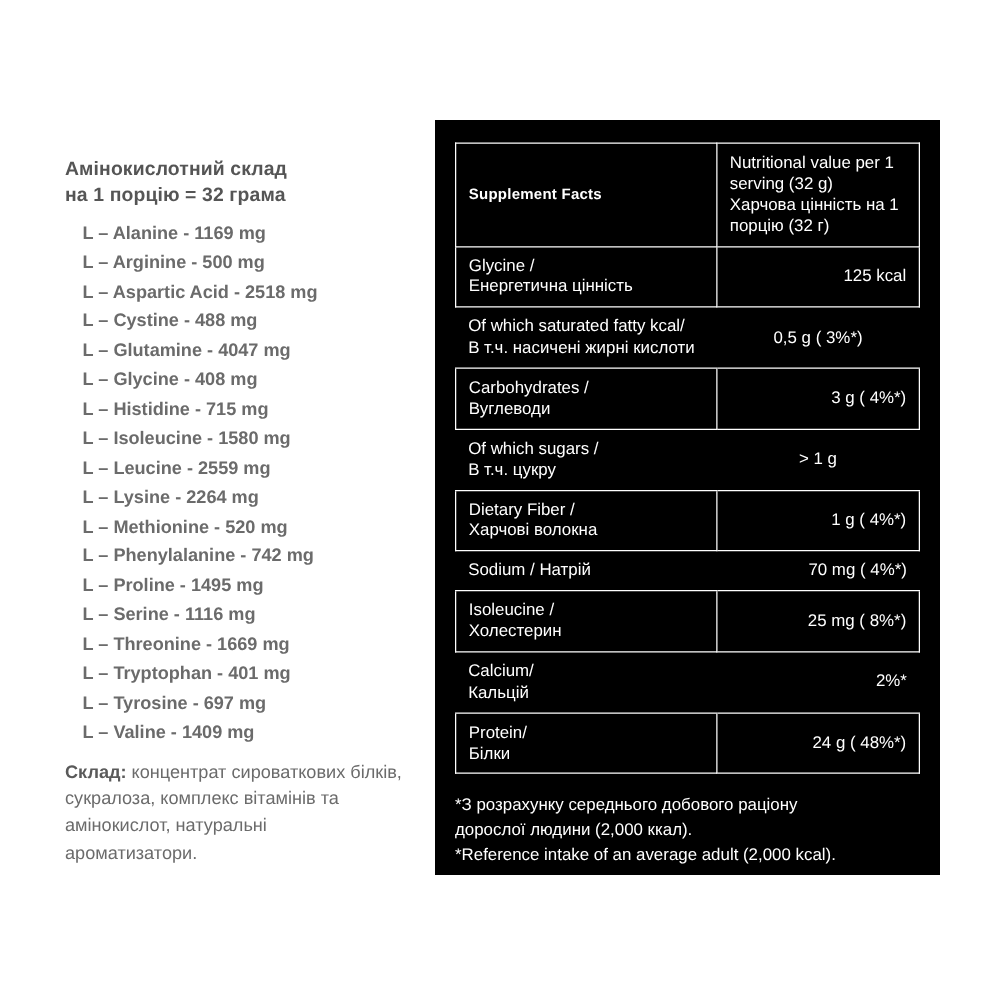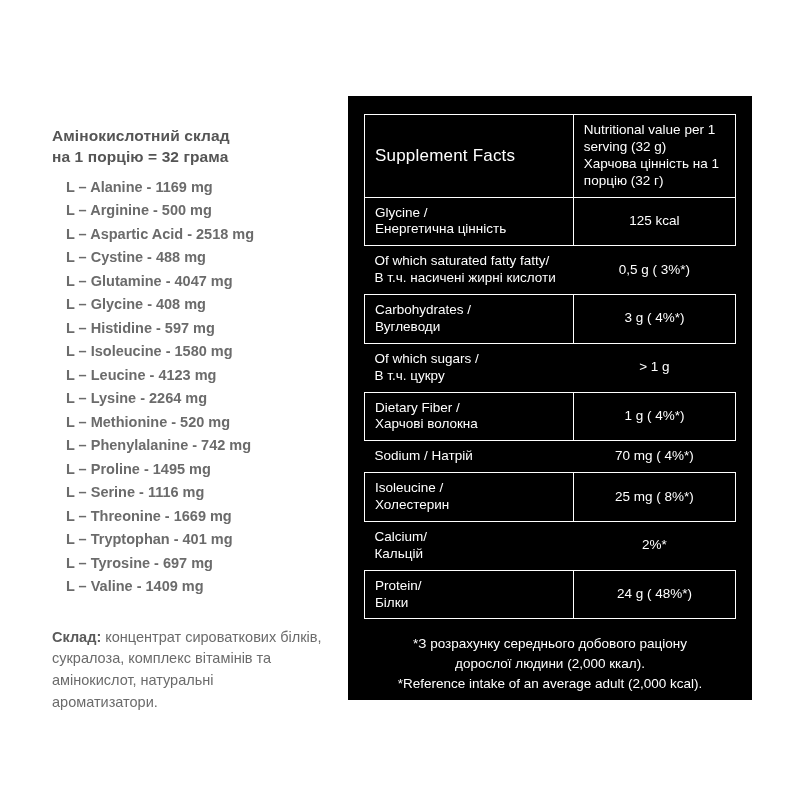--- a/index.html
+++ b/index.html
@@ -46,21 +46,21 @@
   .amino-list li {
     font-size: 14.5px;
     color: #6b6b6b;
     line-height: 1.62;
     padding-left: 14px;
     white-space: nowrap;
     font-weight: bold;
   }
 
   .ingredients {
-    margin-top: 28px;
+    margin-top: 9px;
     font-size: 14.5px;
     color: #6b6b6b;
     line-height: 1.5;
     width: 270px;
   }
   .ingredients b {
     font-weight: bold;
     color: #5a5a5a;
   }
 
@@ -93,75 +93,75 @@
   }
   .facts-table tr.borderless td {
     border-left: none;
     border-right: none;
   }
 
   .col-label { width: 57%; }
   .col-value { width: 43%; text-align: center; }
 
   .hdr-title {
-    font-size: 17px;
-    font-weight: normal;
+    font-size: 12px;
+    font-weight: bold;
     letter-spacing: 0.2px;
   }
   .hdr-sub {
     font-size: 11.5px;
     line-height: 1.3;
     text-align: left;
   }
 
   .big {
     font-size: 15px;
   }
   .small {
     font-size: 12.5px;
   }
   .val-big {
     font-size: 15.5px;
+    text-align: right;
   }
   .val-small {
     font-size: 13.5px;
   }
 
   .footnotes {
     margin-top: 16px;
     color: #ffffff;
     font-size: 13.5px;
     line-height: 1.32;
   }
   .footnotes p {
     margin: 0 0 2px 0;
-    text-align: center;
   }
 </style>
 </head>
 <body>
 
 <div class="page">
 
   <div class="left-col">
     <div class="amino-title">
       <div>Амінокислотний склад</div>
       <div>на 1 порцію = 32 грама</div>
     </div>
 
     <ul class="amino-list" id="amino-list">
         <li>L – Alanine - 1169 mg</li>
         <li>L – Arginine - 500 mg</li>
         <li>L – Aspartic Acid - 2518 mg</li>
         <li>L – Cystine - 488 mg</li>
         <li>L – Glutamine - 4047 mg</li>
         <li>L – Glycine - 408 mg</li>
-        <li>L – Histidine - 597 mg</li>
+        <li>L – Histidine - 715 mg</li>
         <li>L – Isoleucine - 1580 mg</li>
-        <li>L – Leucine - 4123 mg</li>
+        <li>L – Leucine - 2559 mg</li>
         <li>L – Lysine - 2264 mg</li>
         <li>L – Methionine - 520 mg</li>
         <li>L – Phenylalanine - 742 mg</li>
         <li>L – Proline - 1495 mg</li>
         <li>L – Serine - 1116 mg</li>
         <li>L – Threonine - 1669 mg</li>
         <li>L – Tryptophan - 401 mg</li>
         <li>L – Tyrosine - 697 mg</li>
         <li>L – Valine - 1409 mg</li>
       </ul>
@@ -185,21 +185,21 @@
         </tr>
       <tr>
             <td class="col-label big">
               <div>Glycine /</div>
               <div>Енергетична цінність</div>
             </td>
             <td class="col-value val-big">125 kcal</td>
           </tr>
           <tr class="borderless">
             <td class="col-label small">
-              <div>Of which saturated fatty fatty/</div>
+              <div>Of which saturated fatty kcal/</div>
               <div>В т.ч. насичені жирні кислоти</div>
             </td>
             <td class="col-value val-small">0,5 g ( 3%*)</td>
           </tr>
           <tr>
             <td class="col-label big">
               <div>Carbohydrates /</div>
               <div>Вуглеводи</div>
             </td>
             <td class="col-value val-big">3 g ( 4%*)</td>

